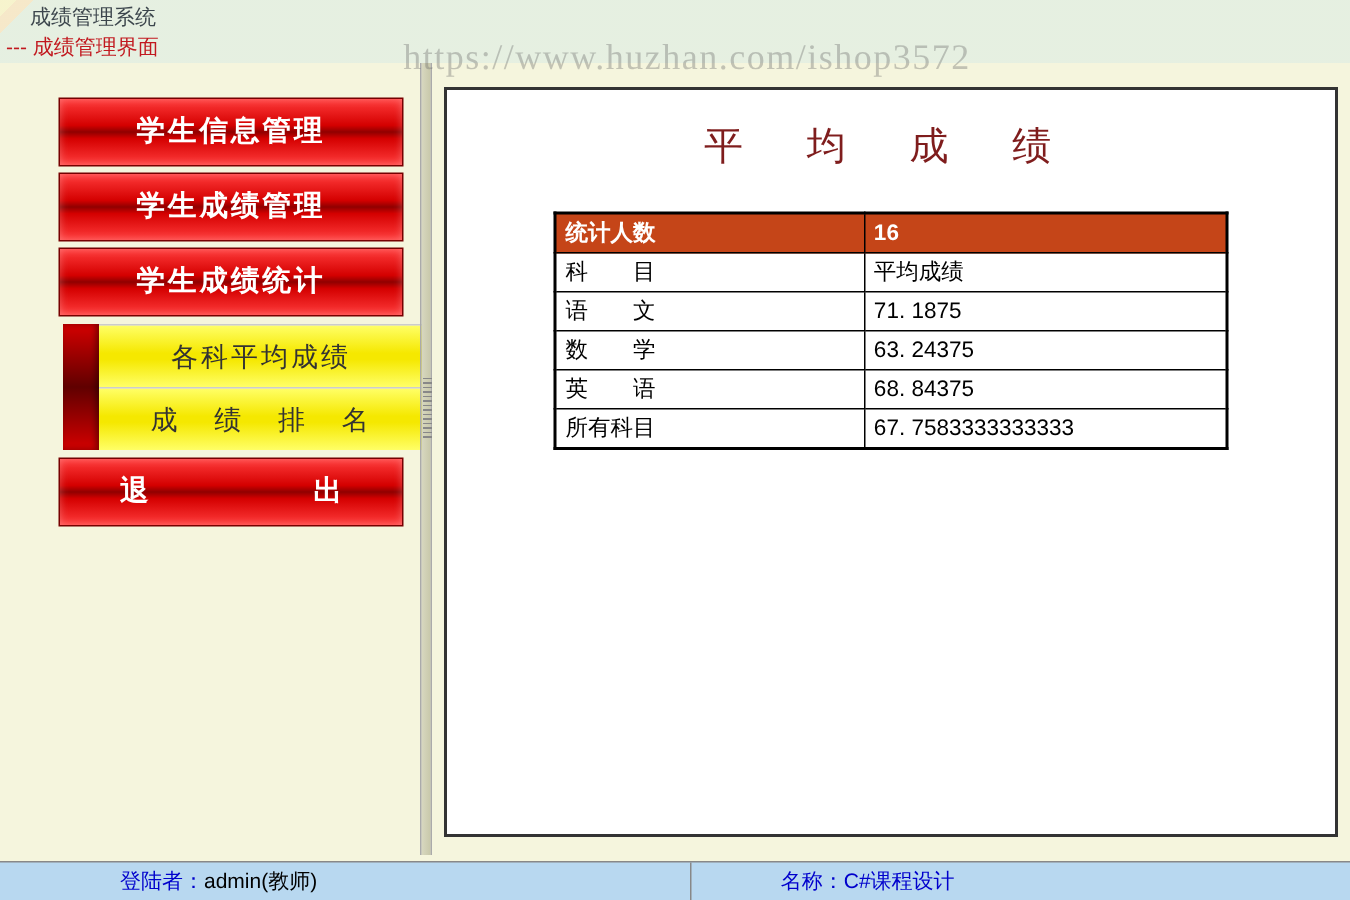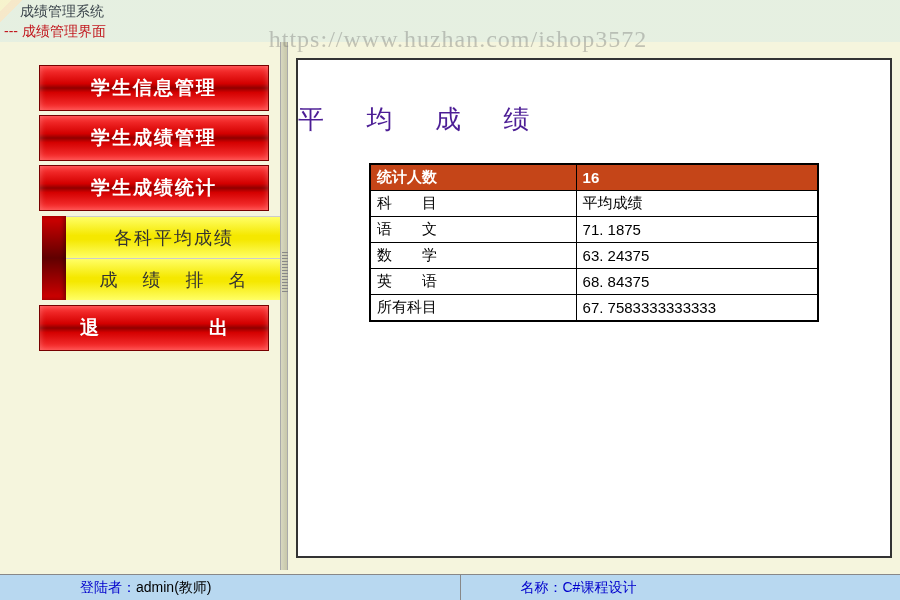--- a/index.html
+++ b/index.html
@@ -86,20 +86,21 @@
     width: 216px; height: 42px;
     background: linear-gradient(to bottom,
       #ffff66 0%, #f5e800 45%, #f5e800 55%, #ffff66 100%);
     color: #333;
     font-size: 18px;
     text-align: center;
     line-height: 42px;
     letter-spacing: 2px;
     border-top: 1px solid #ccc;
     cursor: pointer;
+    font-family: Liberation Serif, serif;
   }
   .yellow-btn.spaced { letter-spacing: 10px; padding-left: 8px; text-align: center; }
   .submenu-decor {
     position: absolute;
     left: 2px;
     width: 24px; height: 84px;
     background: linear-gradient(to bottom, #d40000, #600000, #d40000);
     margin-top: -90px;
     box-shadow: inset -2px 0 4px rgba(0,0,0,0.4);
   }
@@ -118,24 +119,24 @@
     width: 6px; height: 40px;
     background: repeating-linear-gradient(to bottom, #888 0, #888 1px, transparent 1px, transparent 3px);
   }
   .content-panel {
     position: absolute;
     left: 296px; right: 8px; top: 16px; bottom: 12px;
     background: #ffffff;
     border: 2px solid #333;
   }
   .content-title {
-    text-align: left;
-    margin-top: 42px;
+    text-align: center;
+    margin-top: 20px;
     font-size: 26px;
-    color: #4c1d95;
+    color: #7f1d1d;
     letter-spacing: 18px;
     font-family: "SimSun", serif;
   }
   .data-table {
     margin: 26px auto 0 auto;
     width: 450px;
     border-collapse: collapse;
     border: 2px solid #000;
   }
   .data-table td {

